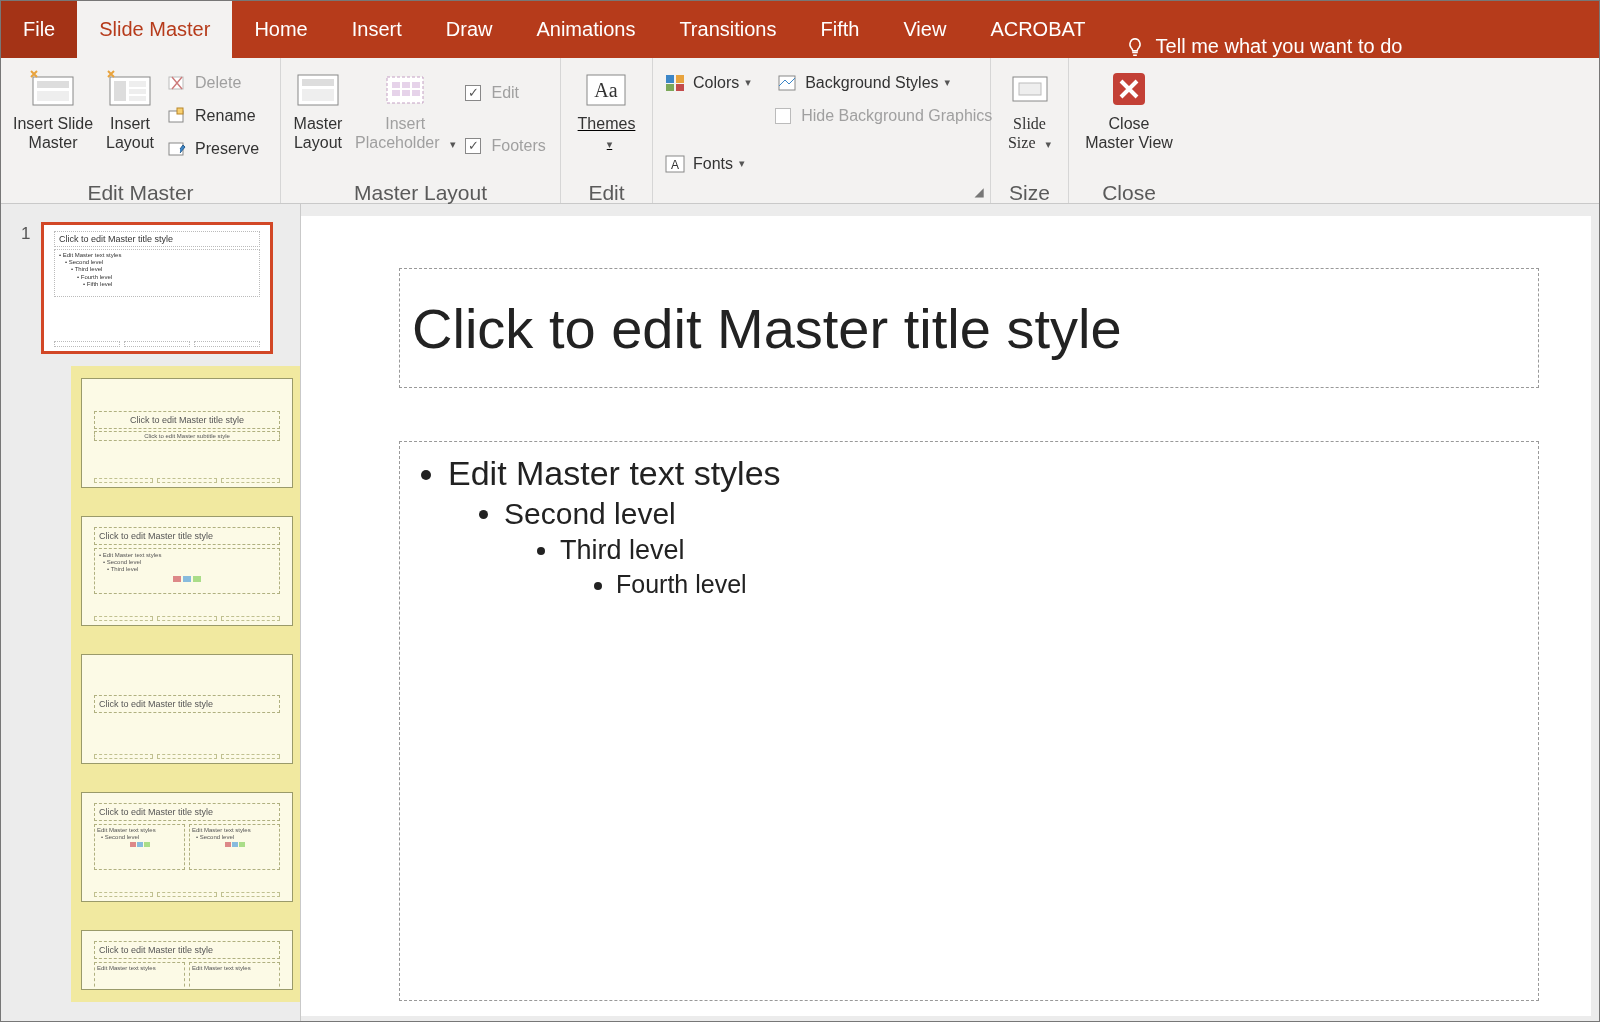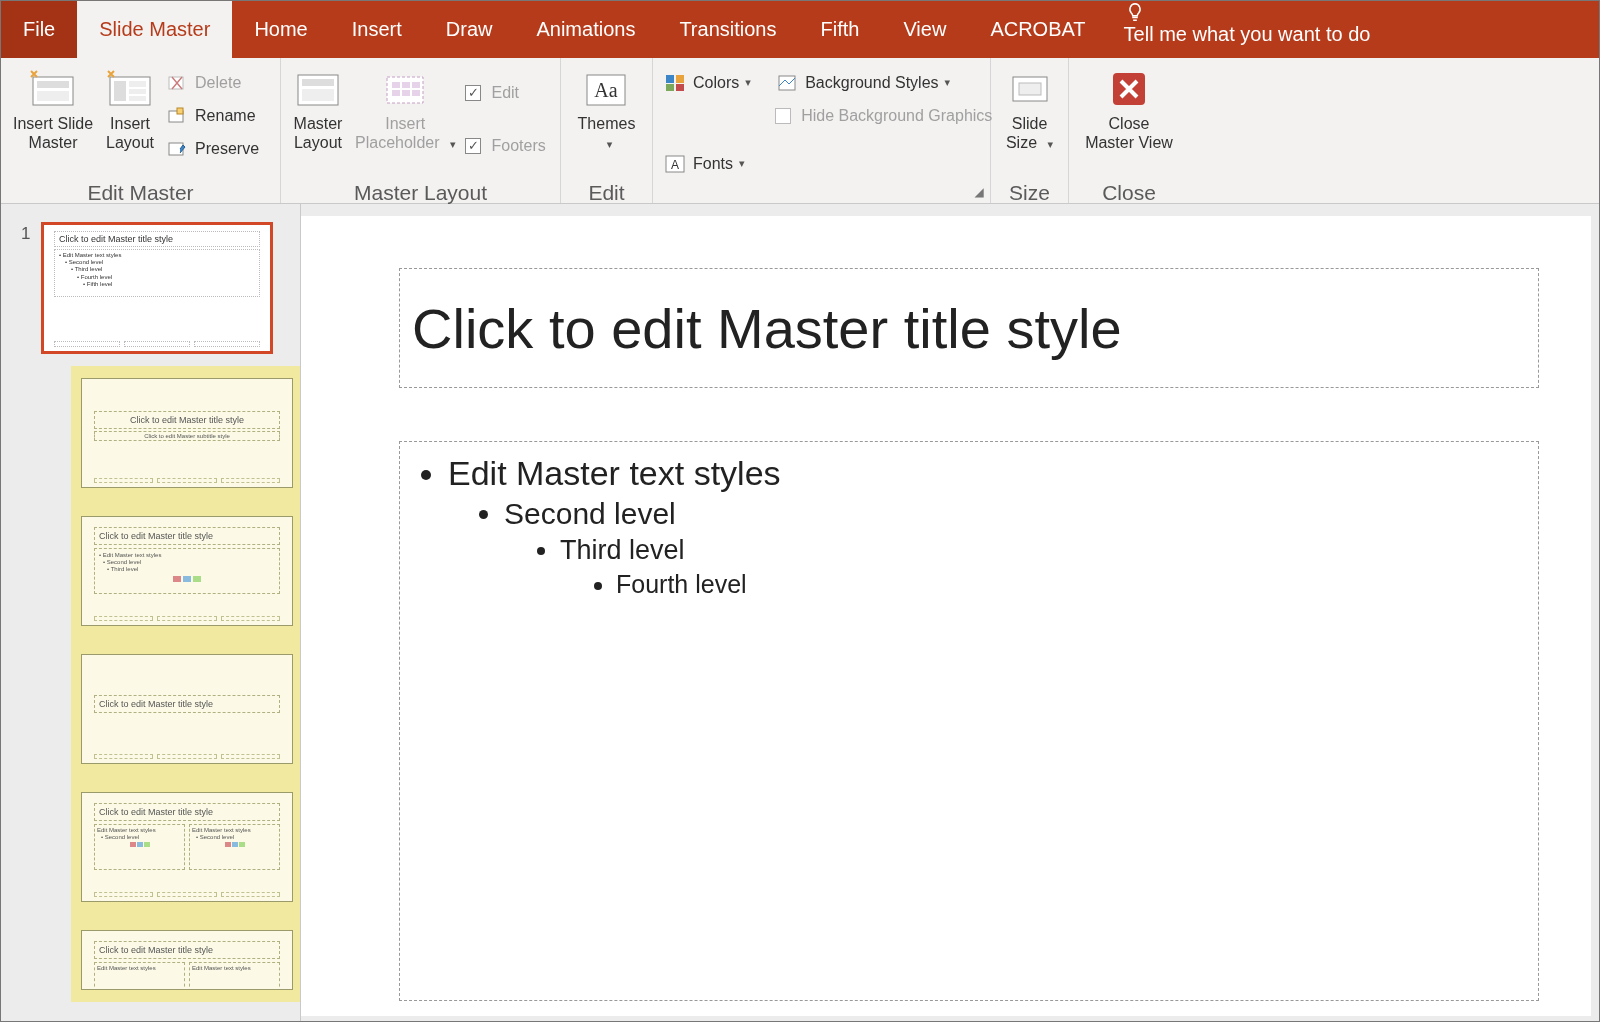--- a/index.html
+++ b/index.html
@@ -37,24 +37,23 @@
     padding:0 22px;
     display:flex; align-items:center;
     cursor:pointer;
     position:relative;
   }
   .tabstrip .tab.active{
     background:var(--pp-tab-active-bg);
     color:var(--pp-red);
   }
   .tabstrip .tell-me-group{
-    display:flex; align-items:flex-start;
+    display:flex; align-items:flex-end;
     padding:0 18px 0 10px;
     margin-left:6px;
-    flex-direction:column;
   }
   .bulb-icon{
     width:22px; height:22px;
     margin-right:10px;
     position:relative;
   }
   .bulb-icon svg{width:100%;height:100%;}
 
   
   .ribbon{
@@ -366,21 +365,21 @@
         <div class="small-btn disabled">
           <span class="checkbox-fake">✓</span>
           <span>Footers</span>
         </div>
       </div>
     </div>
     <div class="group-label">Master Layout</div>
   </div>
 
   <div class="ribbon-group" style="width:92px;">
-    <div class="group-content" style="justify-content:center;">
+    <div class="group-content" style="justify-content:center;text-decoration:underline;">
       <div class="big-btn">
         <div class="icon-box">
           <svg width="46" height="40">
               <rect x="4" y="6" width="38" height="30" fill="#fff" stroke="#888"></rect>
               <text x="23" y="28" font-size="20" text-anchor="middle" fill="#333" font-family="serif">Aa</text>
             </svg>
         </div>
         <span><span>Themes</span><br><span class="dropdown-arrow">▾</span></span>
       </div>
     </div>
@@ -437,21 +436,21 @@
           <span class="checkbox-fake" style="border-color:#bbb;"></span>
           <span>Hide Background Graphics</span>
         </div>
       </div>
     </div>
     <div class="group-label">Background</div>
     <div class="launcher">◢</div>
   </div>
 
   <div class="ribbon-group" style="width:78px;">
-    <div class="group-content" style="justify-content:center;">
+    <div class="group-content" style="justify-content:center;font-family:Liberation Serif, serif;">
       <div class="big-btn">
         <div class="icon-box">
           <svg width="46" height="40">
               <rect x="6" y="8" width="34" height="24" fill="#fff" stroke="#888"></rect>
               <rect x="12" y="14" width="22" height="12" fill="#eee" stroke="#bbb"></rect>
             </svg>
         </div>
         <span style="white-space:pre-line;"><span>Slide
 Size</span> <span class="dropdown-arrow">▾</span></span>
       </div>

